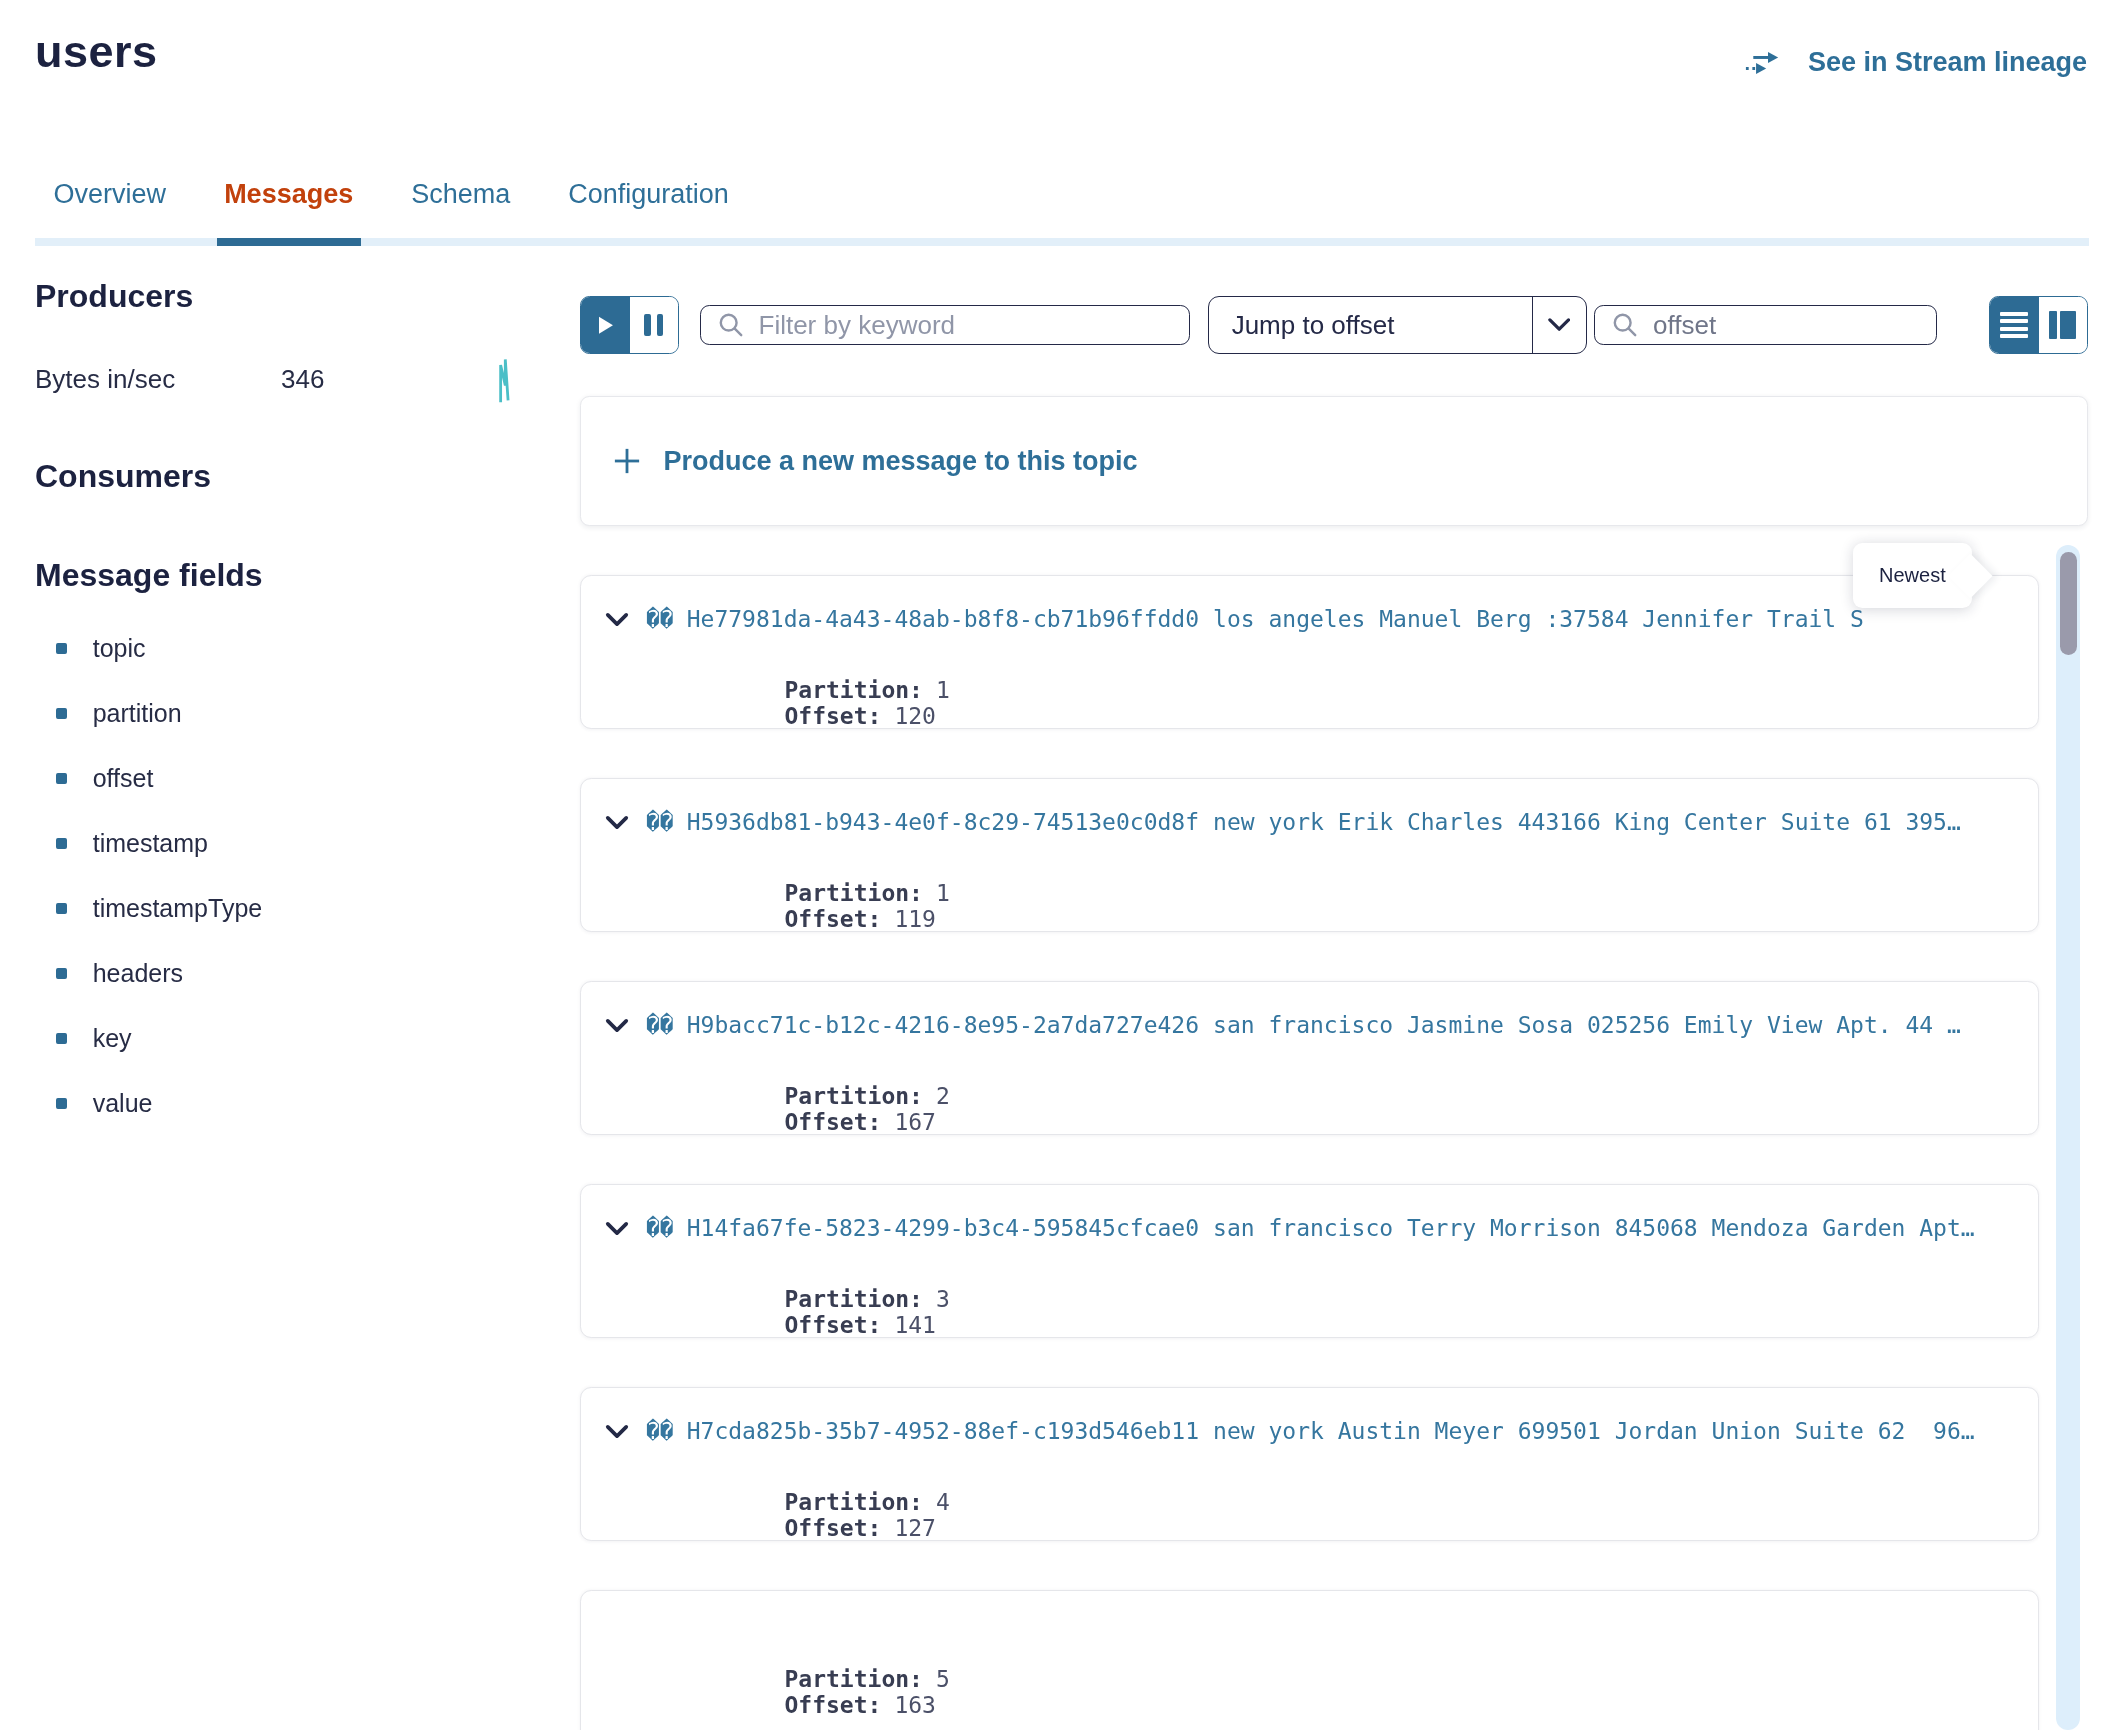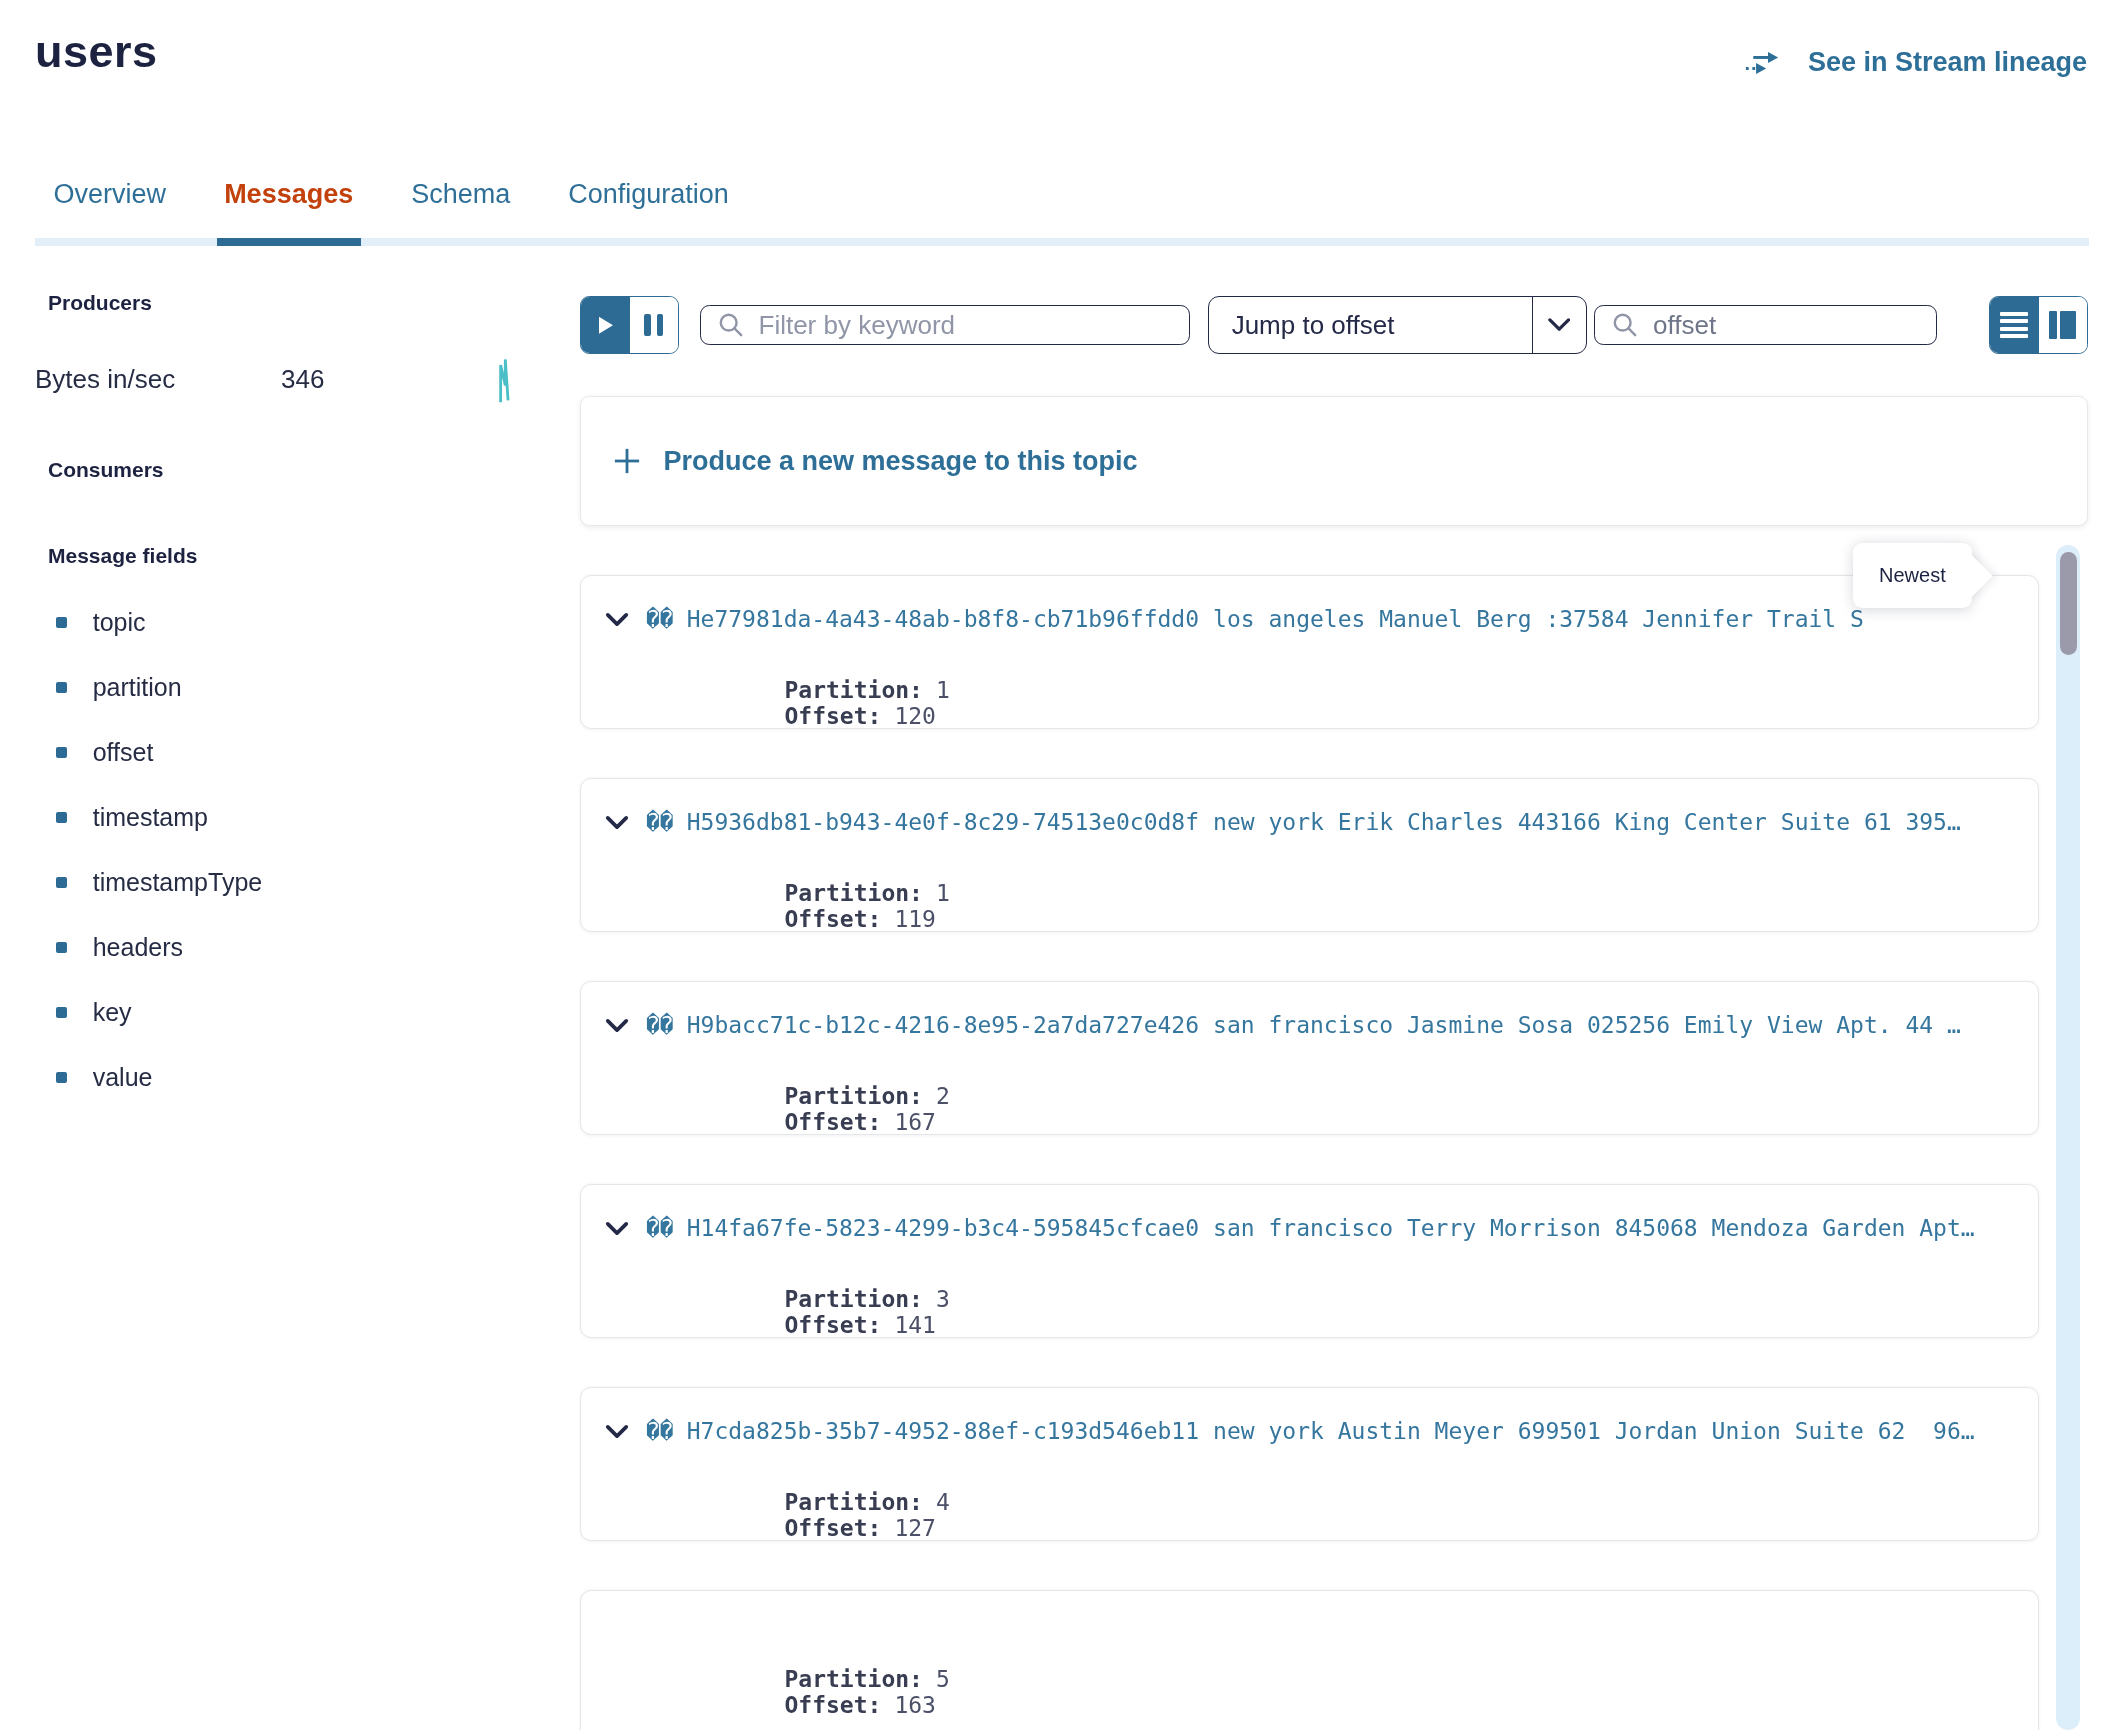--- a/index.html
+++ b/index.html
@@ -15,21 +15,21 @@
   
   .tabbar{position:absolute;left:35px;right:35px;top:179px;height:67px;display:flex;gap:58px;
           padding-left:18.6px;box-sizing:border-box;}
   .tabbar .track{position:absolute;left:0;right:0;bottom:0;height:8.4px;background:#e2eff9;z-index:0;}
   .tab{position:relative;z-index:1;font-size:27px;color:#2e6f98;padding-bottom:27px;cursor:pointer;}
   .tab.active{color:#c2410c;font-weight:bold;}
   .tab.active::after{content:"";position:absolute;left:-7.5px;right:-7.5px;bottom:0;height:8.4px;background:#2d6b94;}
 
   
   .sidebar{position:absolute;left:35px;top:278px;width:488px;}
-  .sidebar h2{margin:13px;font-size:21px;font-weight:bold;color:#1c2240;}
+  .sidebar h2{margin:0;font-size:32px;font-weight:bold;color:#1c2240;}
   .metric{display:flex;align-items:center;margin-top:37px;height:54px;}
   .metric .mlabel{font-size:26px;color:#272c45;width:246px;}
   .metric .mvalue{font-size:26px;color:#272c45;}
   .metric .spark{margin-left:auto;}
   .h-consumers{margin-top:52px !important;}
   .h-fields{margin-top:62px !important;}
   .fields-list{list-style:none;margin:22.4px 0 0 0;padding:0;}
   .fields-list li{display:flex;align-items:center;gap:26px;height:65px;font-size:25px;color:#272c45;}
   .bullet{width:11.2px;height:11.2px;background:#2d6b94;border-radius:1.9px;flex:none;margin-left:20.5px;}
 

